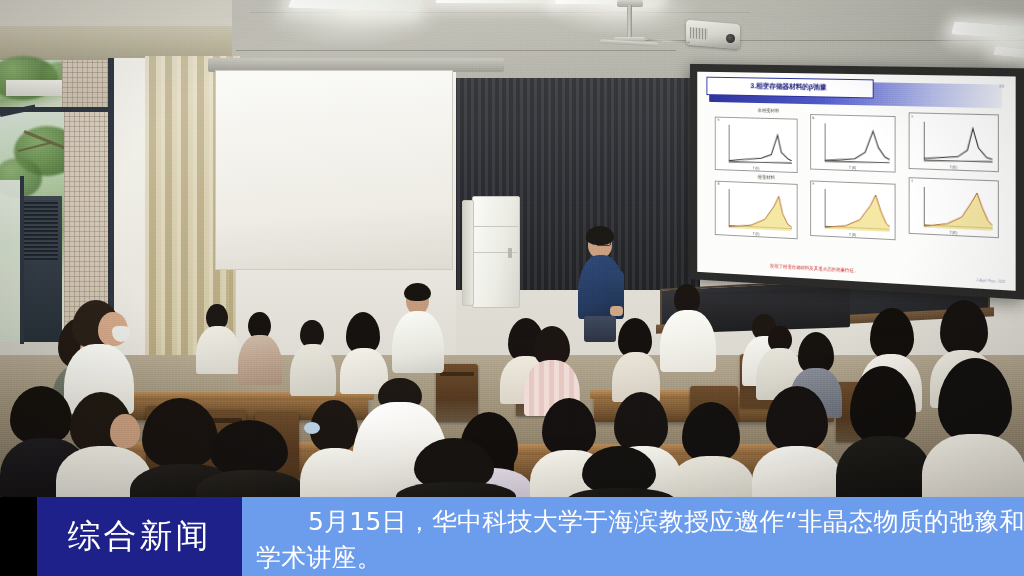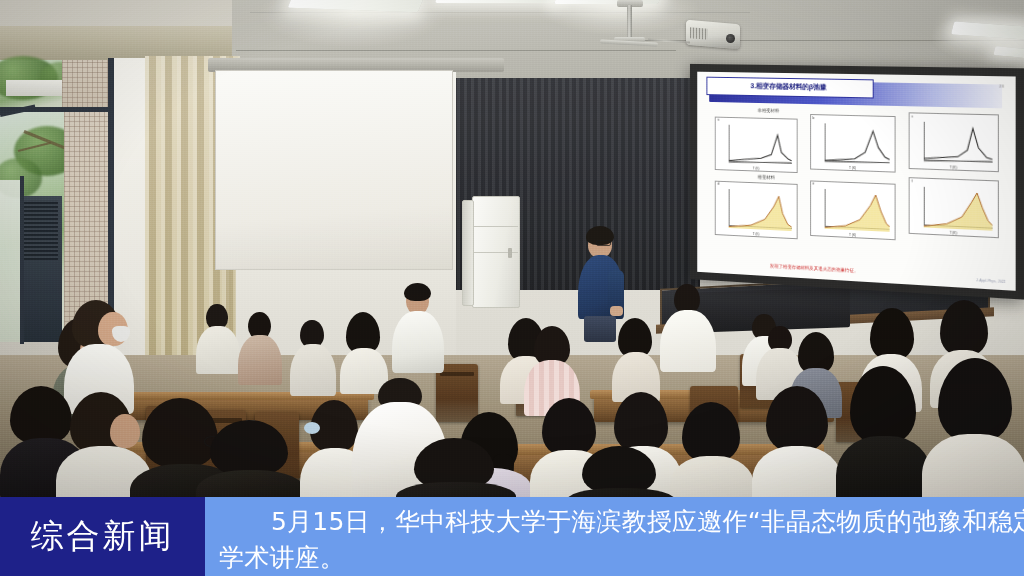--- a/index.html
+++ b/index.html
@@ -304,20 +304,21 @@
     position: absolute; inset: 0; pointer-events: none;
     background: linear-gradient(180deg, rgba(255,246,225,.10), rgba(90,80,60,.06));
     mix-blend-mode: soft-light;
   }
 
   
   .caption-bar {
     position: absolute; left: 0; top: 497px;
     width: 1024px; height: 79px;
     display: flex;
+    padding-left: 37px;
   }
   .caption-label {
     width: 205px; height: 79px;
     background: #1e2189;
     display: flex; align-items: center; justify-content: center;
     flex: 0 0 205px;
   }
   .caption-label-text {
     color: #ffffff;
     font-size: 33px;

